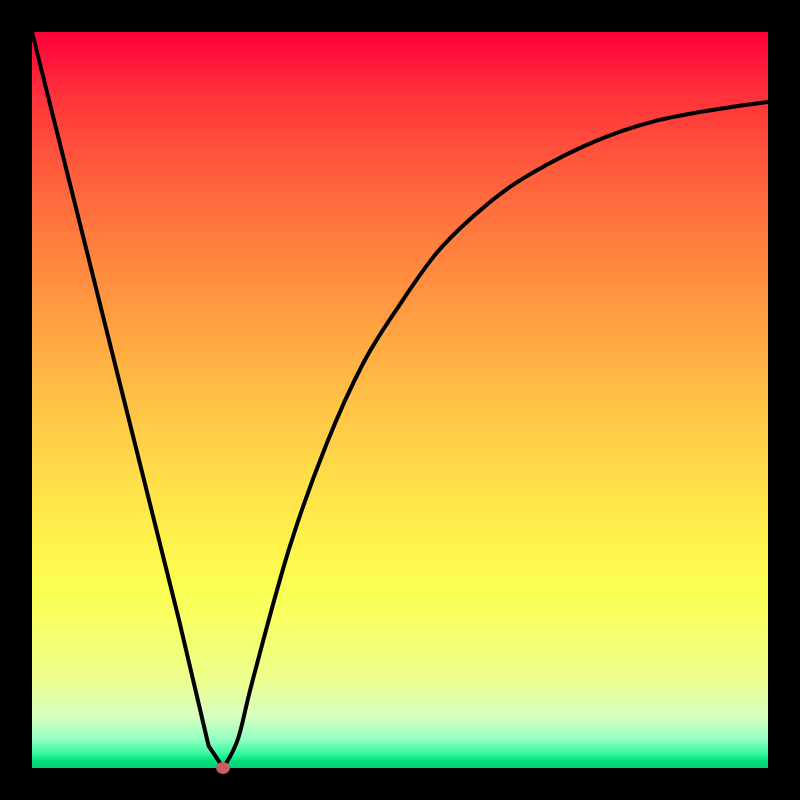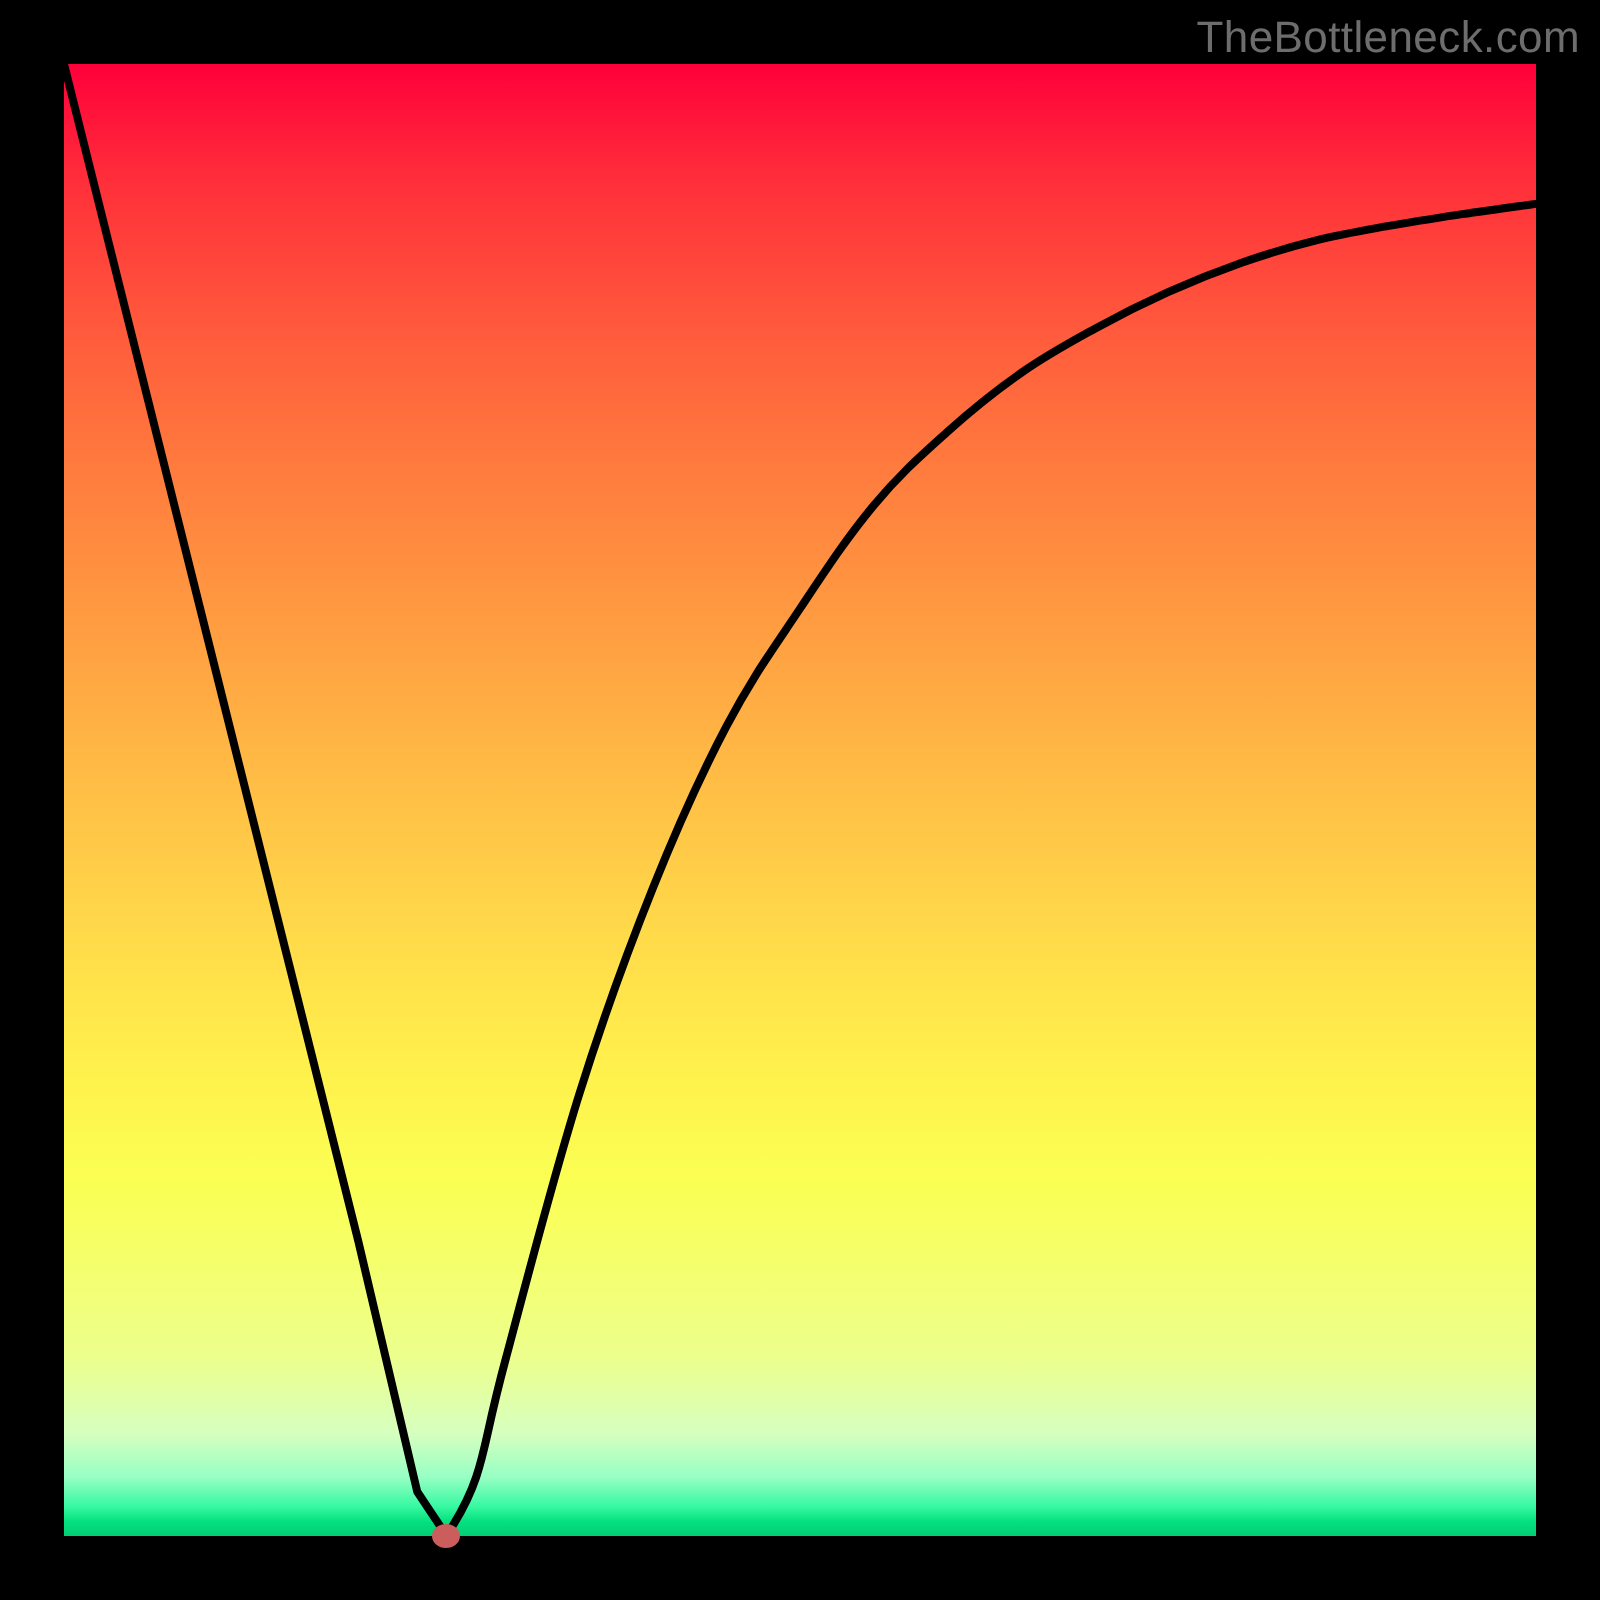--- a/index.html
+++ b/index.html
@@ -66,21 +66,20 @@
     background: #cc5d5d;
     border-radius: 50%;
     transform: translate(-50%, -50%);
   }
 </style>
 </head>
 <body>
 
 <div class="frame">
 
-  <div class="watermark">TheBottleneck.com</div>
 
   <div class="plot-area">
 
     <svg class="curve" viewBox="0 0 736 736" preserveAspectRatio="none">
       <path id="curve-path" fill="none" stroke="#000" stroke-width="4" stroke-linejoin="round" stroke-linecap="round" d="M 0.00 0.00 L 36.80 147.20 L 73.60 294.40 L 110.40 441.60 L 147.20 588.80 L 176.64 713.92 L 191.36 736.00 C 194.01 730.70 200.78 722.46 206.08 706.56 C 211.38 690.66 211.53 682.12 220.80 647.68 C 230.07 613.24 244.35 557.59 257.60 515.20 C 270.85 472.81 281.15 445.28 294.40 412.16 C 307.65 379.04 317.95 356.37 331.20 331.20 C 344.45 306.03 354.75 292.19 368.00 272.32 C 381.25 252.45 391.55 236.70 404.80 220.80 C 418.05 204.90 428.35 195.92 441.60 184.00 C 454.85 172.08 465.15 163.83 478.40 154.56 C 491.65 145.29 501.95 139.77 515.20 132.48 C 528.45 125.19 538.75 120.04 552.00 114.08 C 565.25 108.12 575.55 104.00 588.80 99.36 C 602.05 94.72 612.35 91.63 625.60 88.32 C 638.85 85.01 649.15 83.34 662.40 80.96 C 675.65 78.58 685.95 77.06 699.20 75.07 C 712.45 73.08 729.38 70.85 736.00 69.92"></path>
     </svg>
 
     <div id="marker" class="marker" style="left: 191.36px; top: 736px; background: rgb(204, 93, 93);"></div>
 
   </div>

